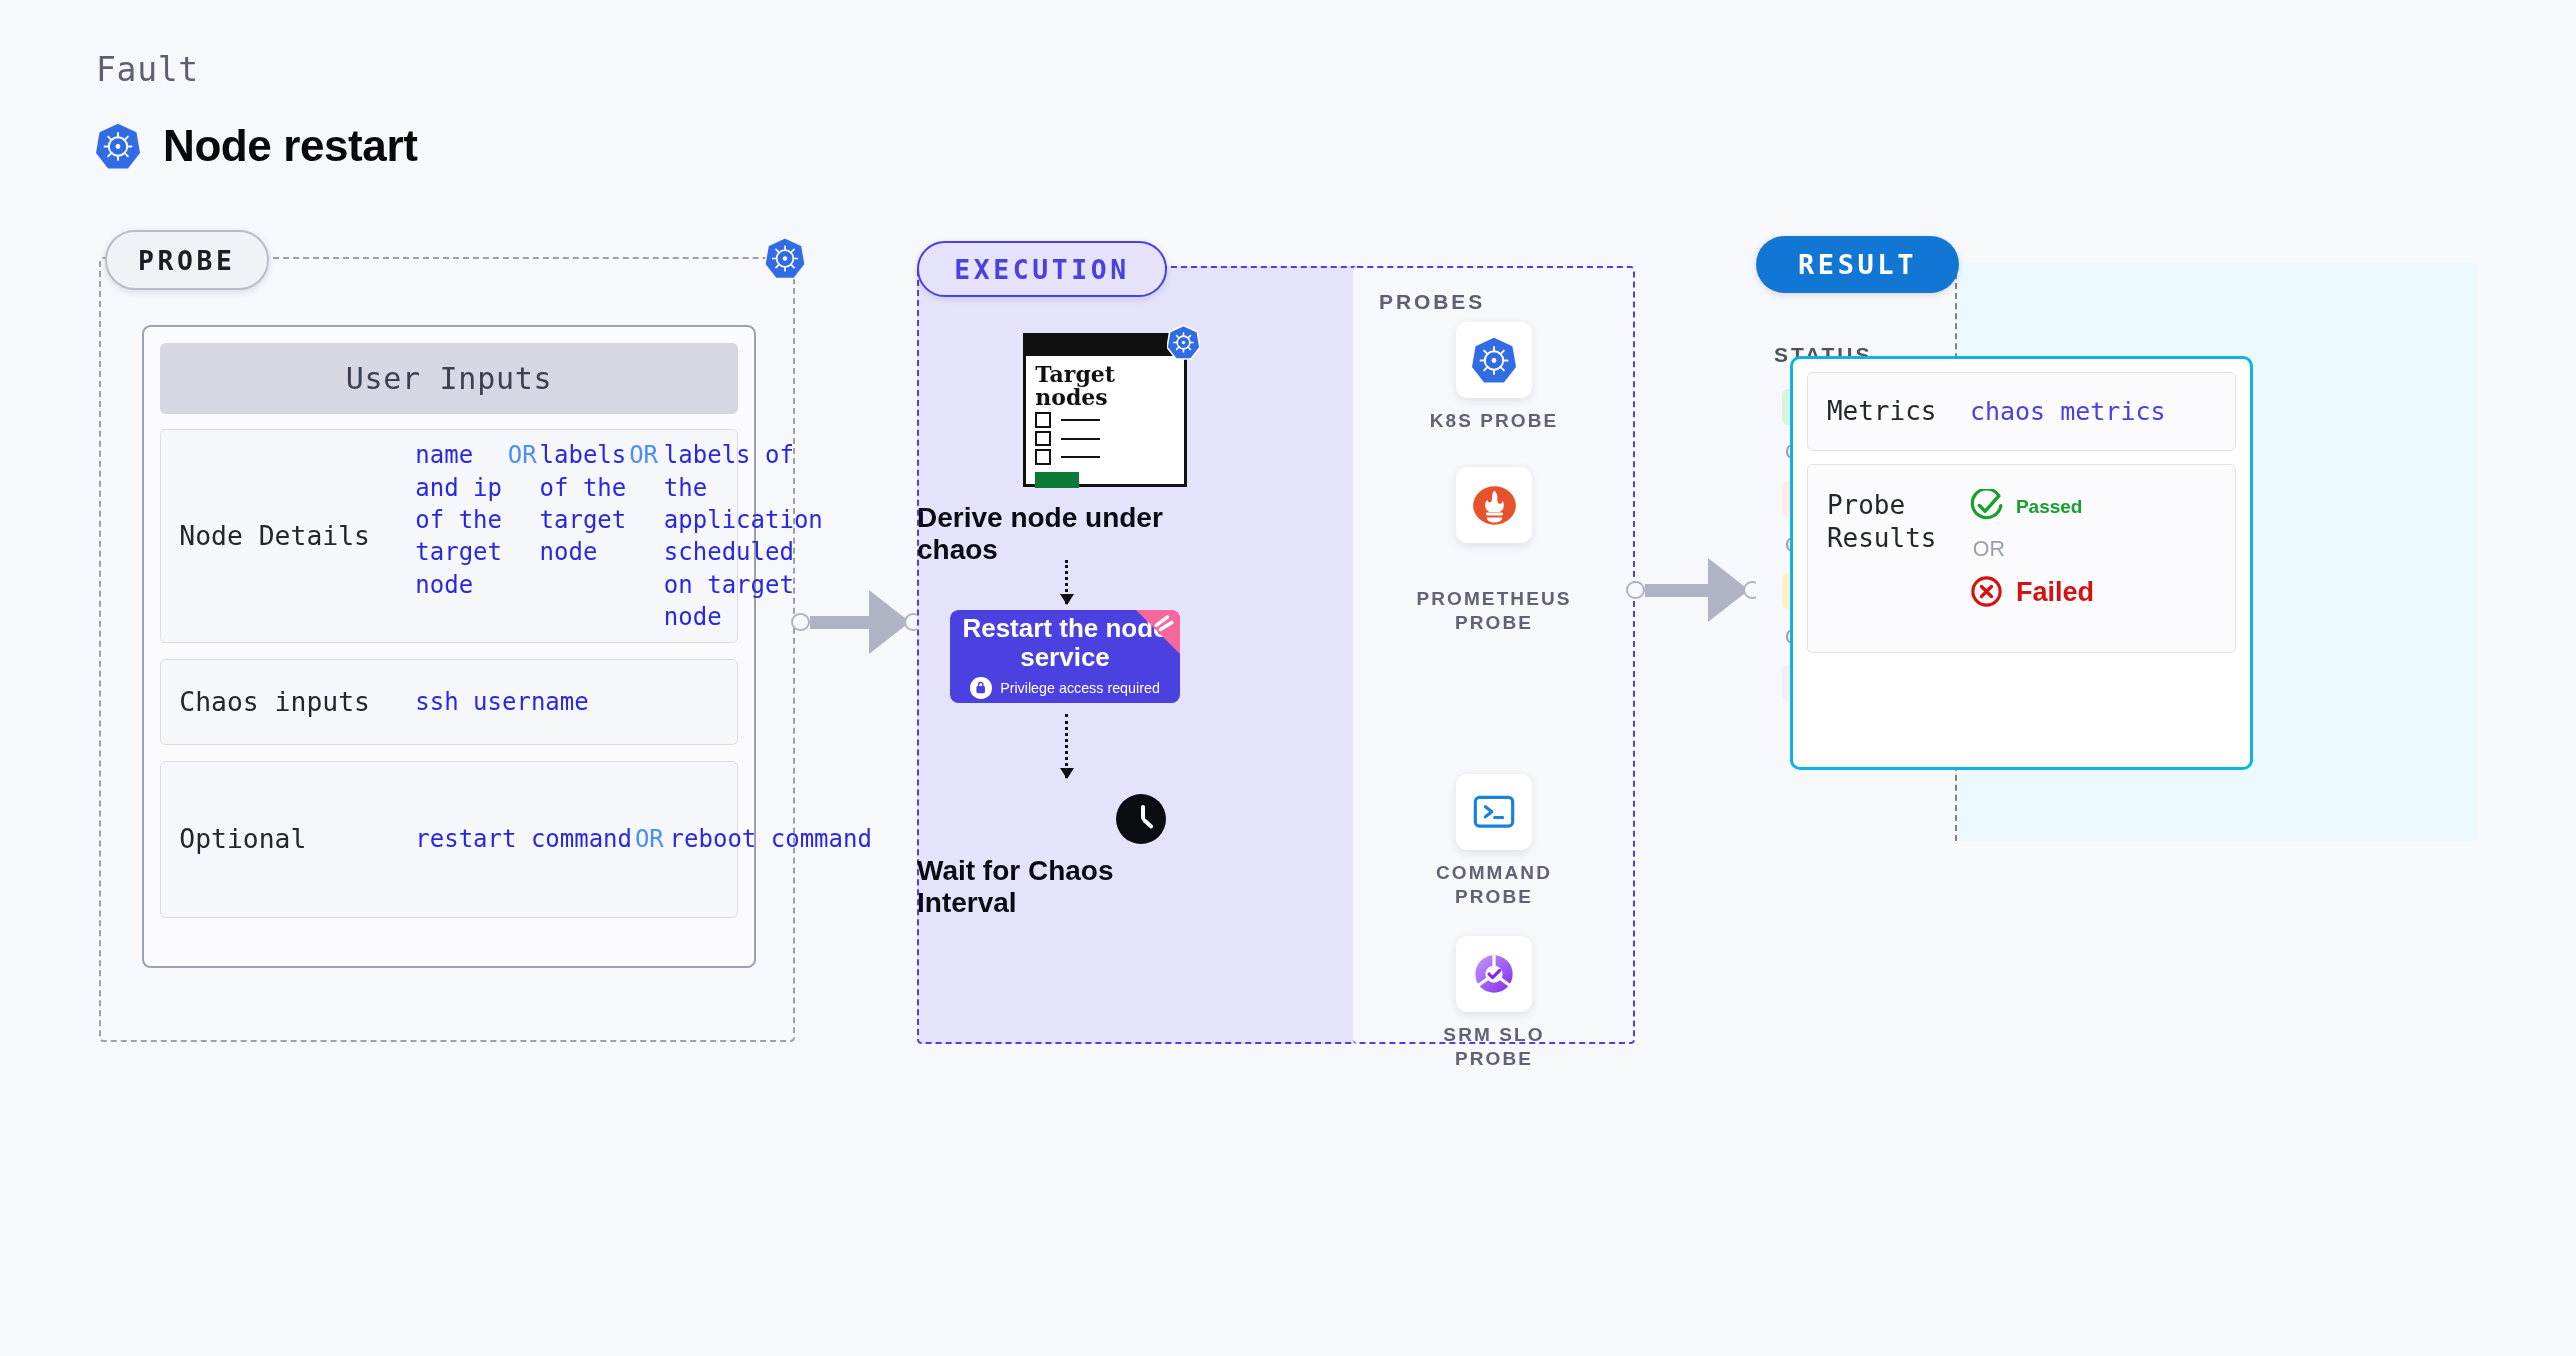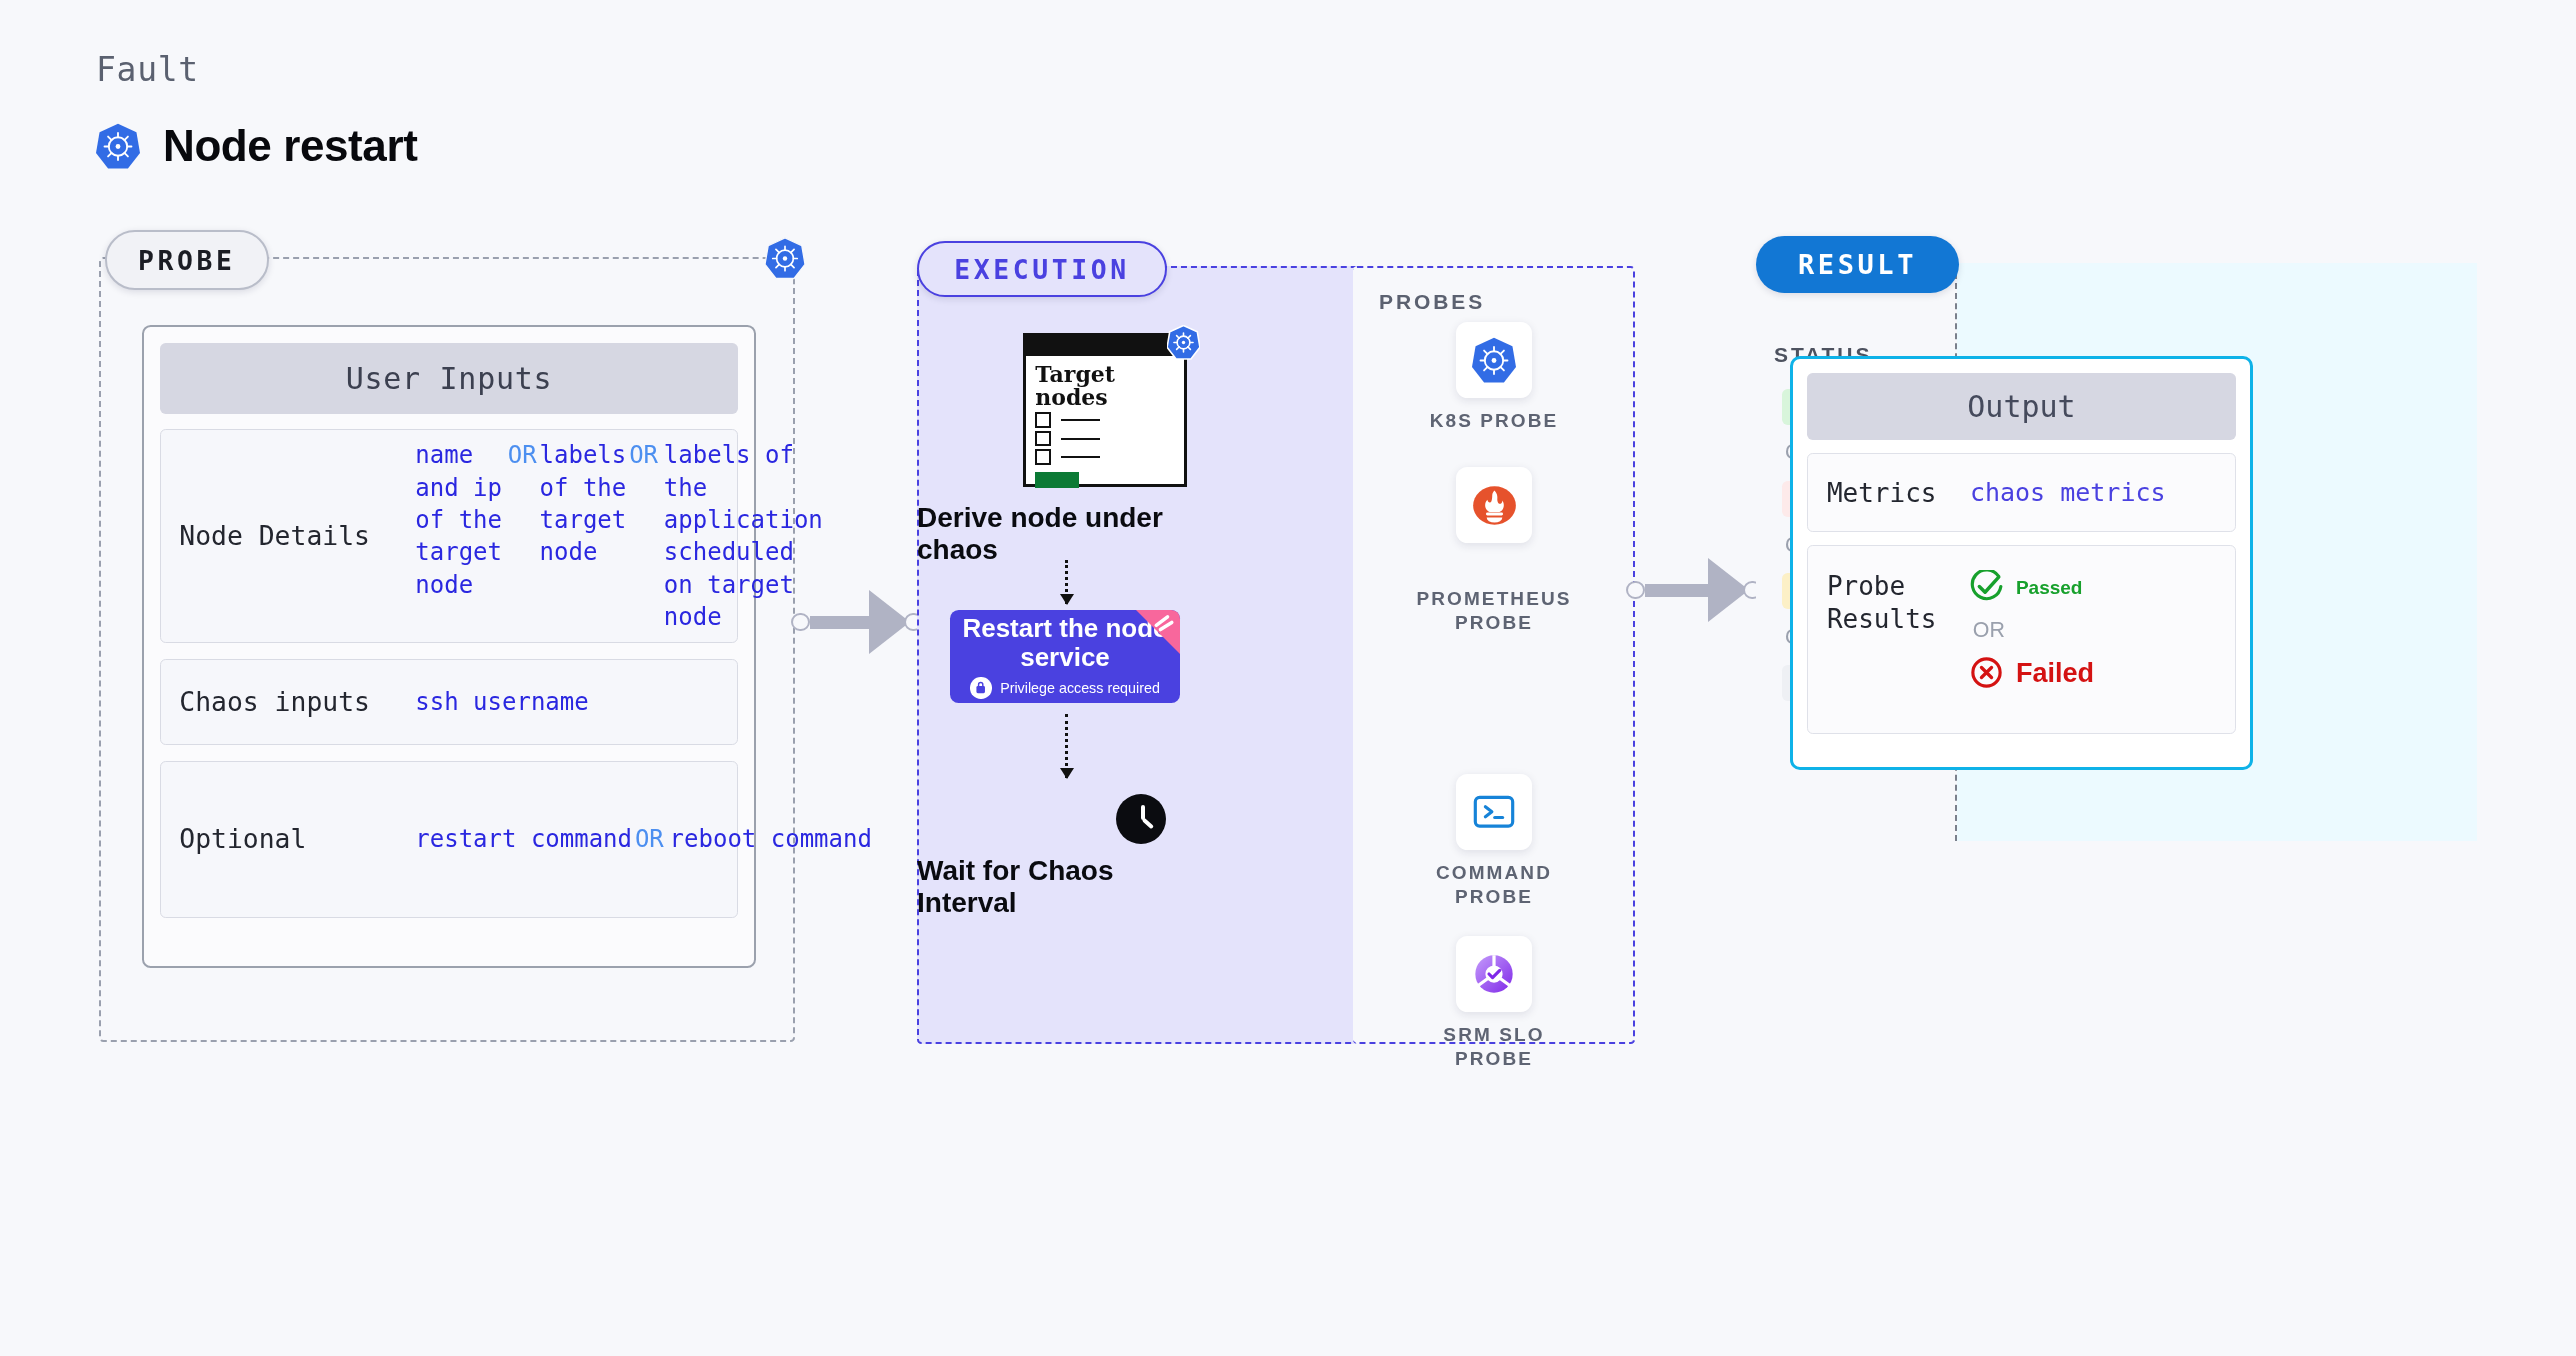--- a/index.html
+++ b/index.html
@@ -455,21 +455,20 @@
       <div class="status-badge" style="background:#d8f5db;color:#1a8f28">COMPLETED</div>
       <div class="status-or">OR</div>
       <div class="status-badge" style="background:#fdeaea;color:#cb1a1a">ERRORED</div>
       <div class="status-or">OR</div>
       <div class="status-badge" style="background:#fcf0c6;color:#cb1a1a">QUEUED</div>
       <div class="status-or">OR</div>
       <div class="status-badge" style="background:#eef0f4;color:#555b68">INCOMPLETED</div>
     </div>
 
     <div class="output-card">
-      <div class="output-head">Output</div>
 
       <div class="out-row" style="height:79px">
         <div class="out-key">Metrics</div>
         <div class="out-val-metrics">chaos metrics</div>
       </div>
 
       <div class="out-row" style="height:189px; align-items:flex-start; padding-top:24px">
         <div class="out-key" style="white-space: pre-line;">Probe
 Results</div>
         <div style="display:flex;flex-direction:column">

